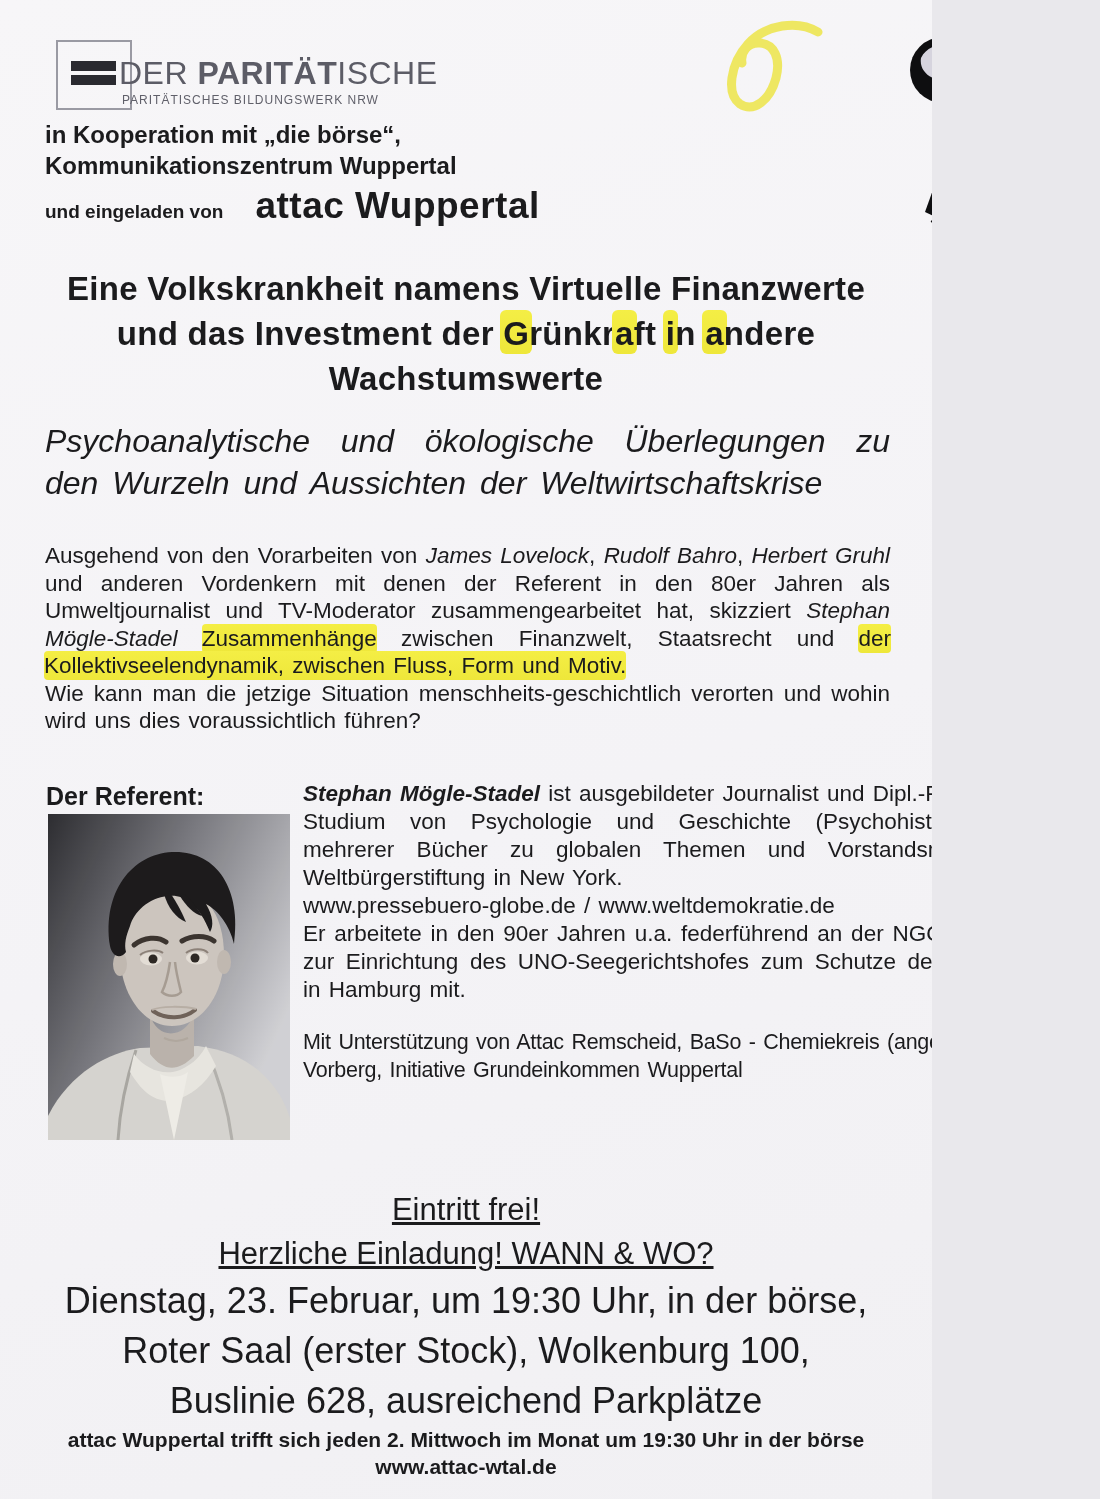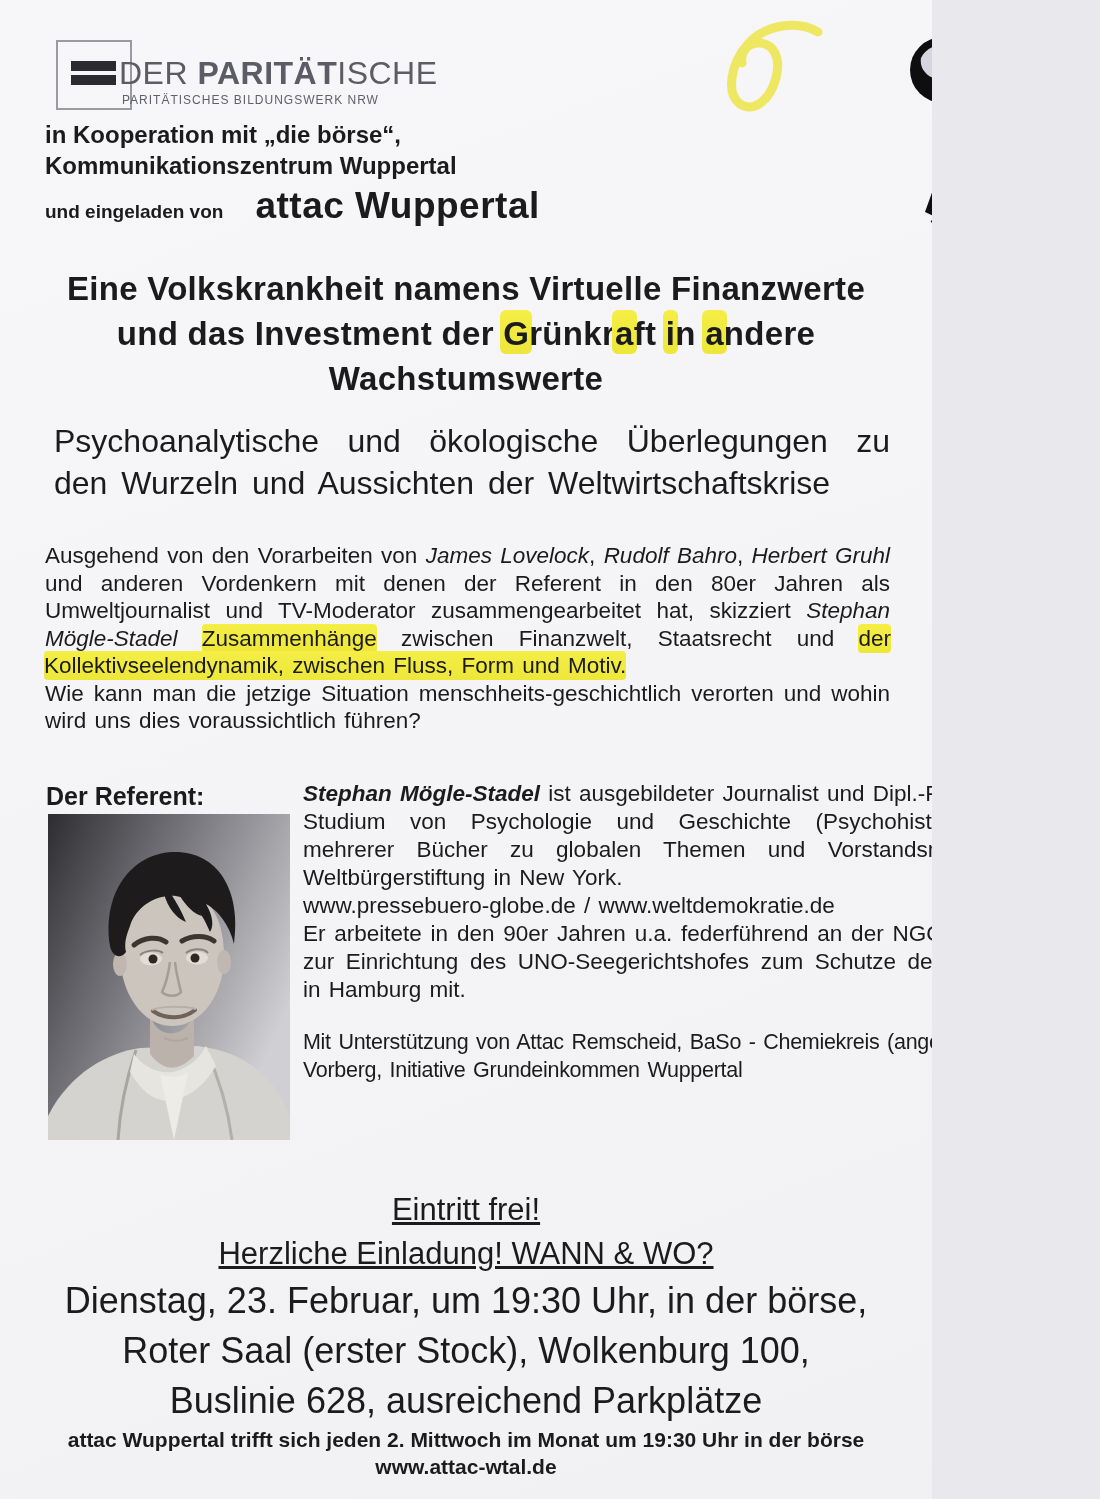--- a/index.html
+++ b/index.html
@@ -22,21 +22,21 @@
   .logo-sub{position:absolute;left:122px;top:93px;font-size:12px;color:#60606a;letter-spacing:1px;white-space:nowrap;}
   .coop{position:absolute;left:45px;font-size:24px;font-weight:bold;white-space:nowrap;}
   .coop1{top:121px}.coop2{top:152px}
   .invite{position:absolute;left:45px;top:185px;white-space:nowrap;}
   .invite-prefix{font-size:19px;font-weight:bold;vertical-align:baseline;}
   .invite-org{font-size:37px;font-weight:bold;margin-left:32px;vertical-align:baseline;letter-spacing:.5px;}
   .penmark{position:absolute;left:702px;top:16px;}
   .pctmark{position:absolute;left:893px;top:24px;}
   
   .title{position:absolute;left:0;right:0;top:266px;text-align:center;font-size:33px;font-weight:bold;line-height:45px;letter-spacing:.3px;}
-  .subtitle{position:absolute;left:54px;right:42px;top:420px;font-size:32px;line-height:42px;text-align:justify;word-spacing:5px;}
+  .subtitle{position:absolute;left:45px;right:42px;top:420px;font-size:32px;line-height:42px;text-align:justify;word-spacing:5px;font-style:italic;}
   
   .intro{position:absolute;left:45px;right:42px;top:542px;font-size:22.5px;line-height:27.5px;text-align:justify;word-spacing:2px;}
   .intro p{margin:0;}
   .i{font-style:italic;}
   .b{font-weight:bold;}
   .hl{
     background:linear-gradient(#f4ee45,#eee73a);
     padding:2px 0;margin:-2px -1px;
     border-radius:4px;
     -webkit-box-decoration-break:clone;box-decoration-break:clone;

